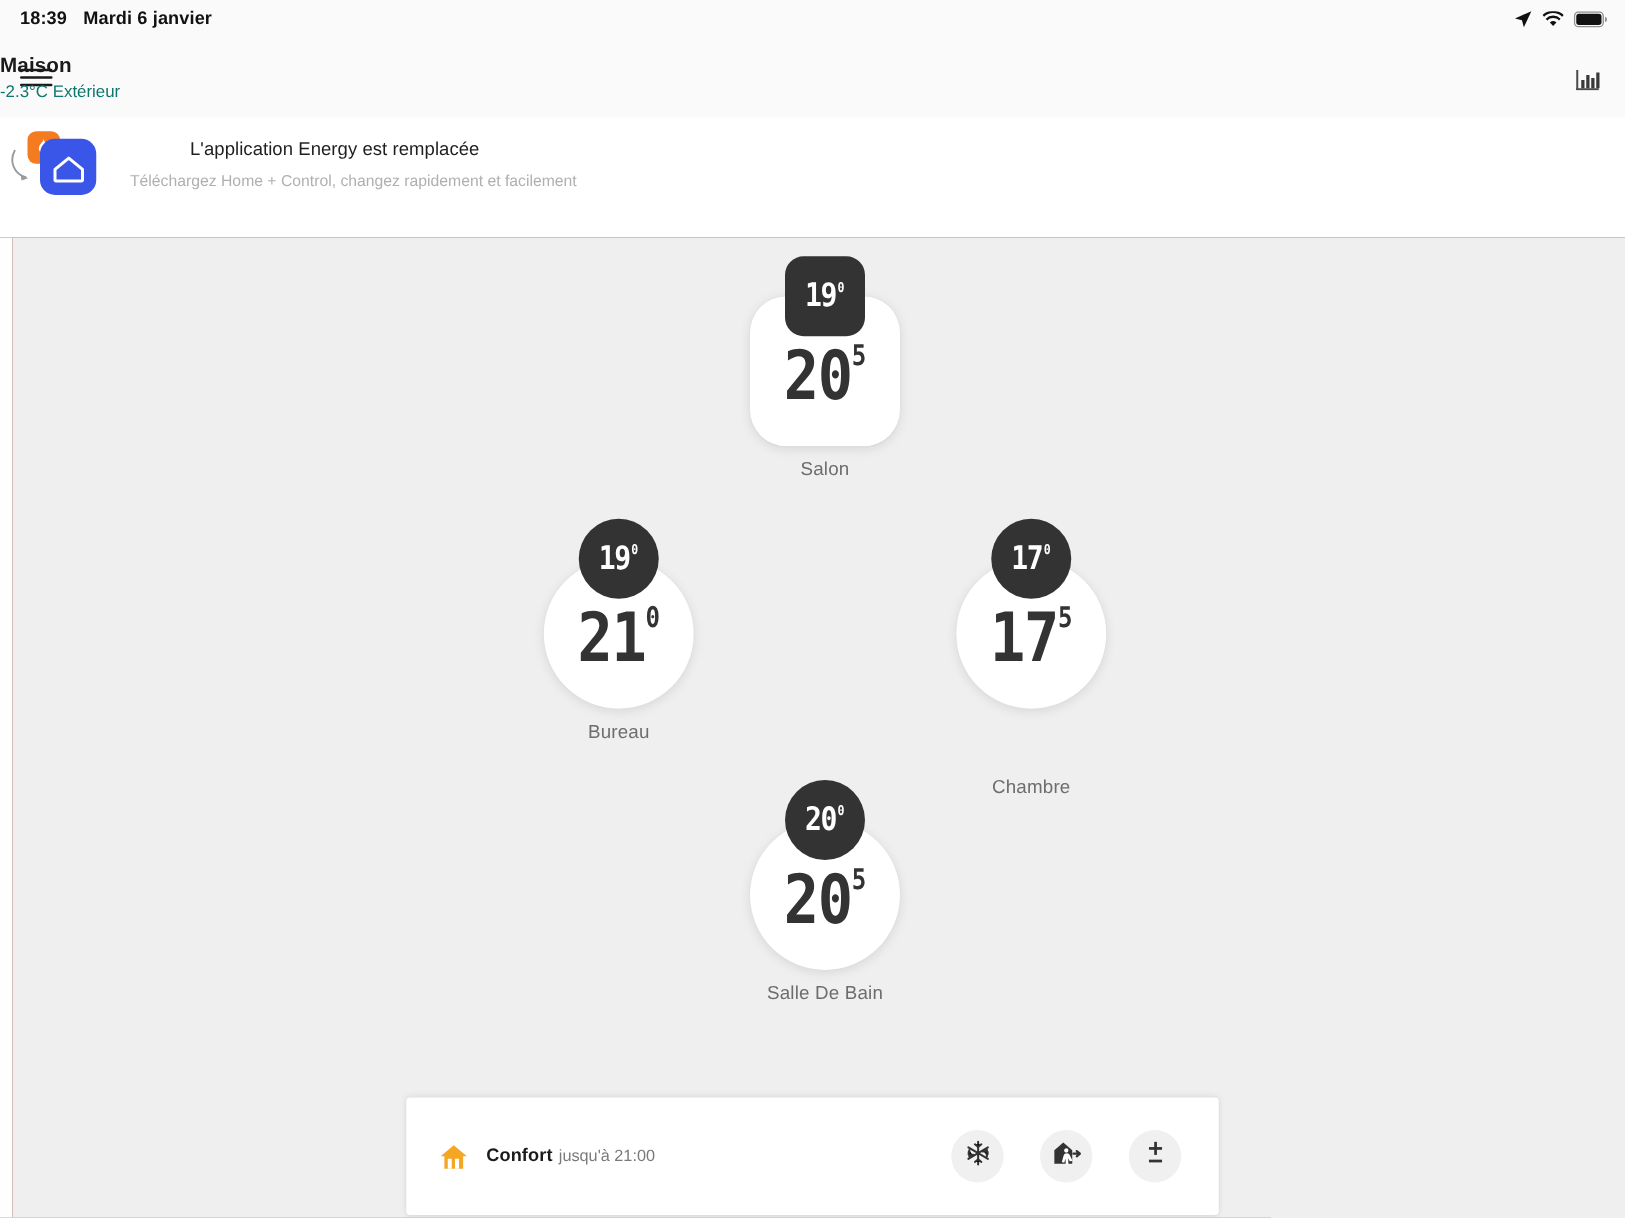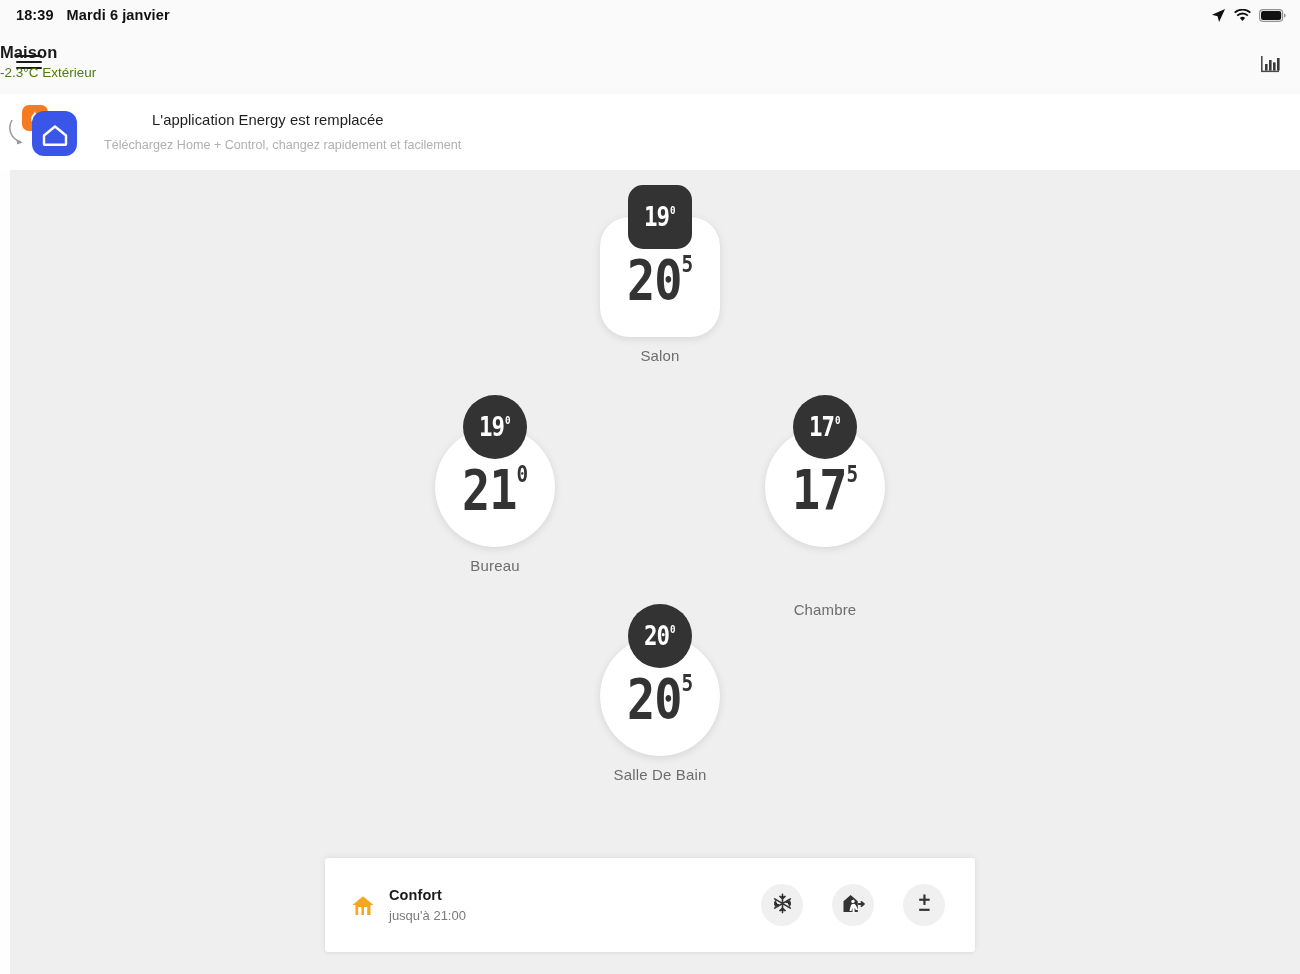--- a/index.html
+++ b/index.html
@@ -81,21 +81,21 @@
   }
   .nav-title {
     font-size: 16.5px;
     font-weight: 700;
     color: #1a1a1a;
     line-height: 1.25;
     letter-spacing: .1px;
   }
   .nav-sub {
     font-size: 13.5px;
-    color: #4d7c0f;
+    color: #0f766e;
     line-height: 1.3;
     margin-top: 1px;
   }
   .chart-btn {
     margin-left: auto;
     width: 24px;
     height: 24px;
     display: flex;
     align-items: flex-end;
     justify-content: center;
@@ -159,20 +159,21 @@
     margin-top: 8px;
     line-height: 1.25;
   }
 
   
   .content {
     flex: 1 1 auto;
     background: #7f1d1d;
     position: relative;
     padding-left: 10px;
+    margin-top: 20px;
   }
   .content-inner {
     position: absolute;
     inset: 0 0 0 10px;
     background: #efefef;
   }
   .leftstrip {
     position: absolute;
     left: 0; top: 0; bottom: 0;
     width: 10px;
@@ -275,21 +276,21 @@
     height: 94px;
     background: #ffffff;
     border-radius: 3px;
     box-shadow: 0 -1px 6px rgba(0,0,0,.07), 0 1px 3px rgba(0,0,0,.05);
     display: flex;
     align-items: center;
     padding: 0 30px 0 26px;
   }
   .sched-left { display: flex; align-items: center; gap: 14px; }
   .house-icon { line-height: 0; }
-  .sched-texts { display: flex; flex-direction: column; gap: 5px; justify-content: center; }
+  .sched-texts { display: flex; flex-direction: row; gap: 5px; justify-content: center; }
   .sched-title {
     font-size: 14.5px;
     font-weight: 700;
     color: #1b1b1b;
     letter-spacing: .1px;
   }
   .sched-sub {
     font-size: 13px;
     color: #7a7a7a;
   }

